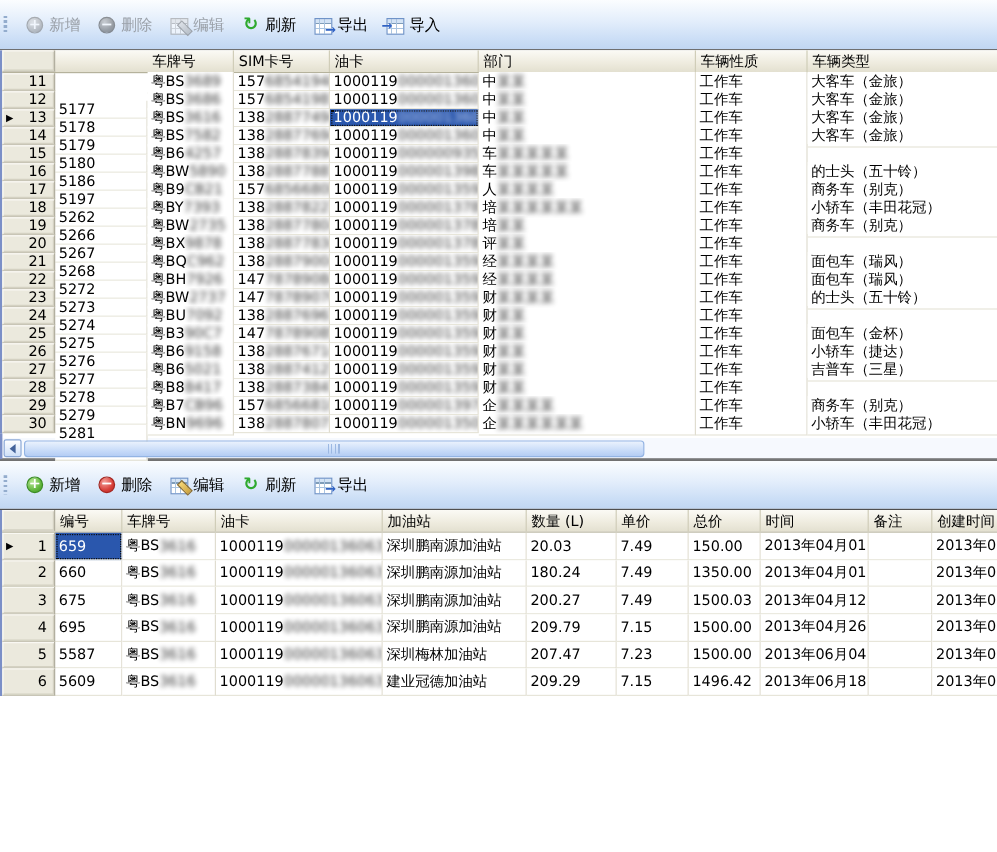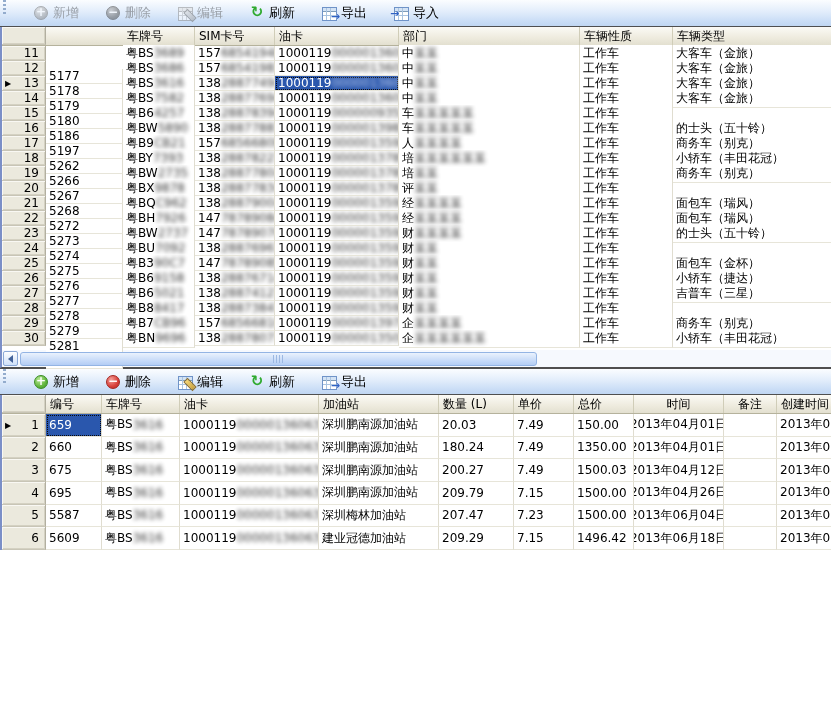--- a/index.html
+++ b/index.html
@@ -6,21 +6,21 @@
   body{
     width:831px;height:710px;overflow:hidden;background:#fff;
     font-family:"DejaVu Sans","Liberation Sans",sans-serif;
     font-size:12px;color:#000;
     -webkit-font-smoothing:none;
   }
   *{box-sizing:border-box;}
 
   
   .toolbar{
-    height:27px;display:flex;gap:20px;padding:0 4px 0 2px;
+    height:42px;display:flex;align-items:center;gap:8px;padding:0 4px 0 2px;
     background:linear-gradient(#fbfdff,#e2edfb 45%,#cbdef6 80%,#c0d6f2);
     border-bottom:1px solid #4f4f4f;
   }
   #tb-bottom{border-top:1px solid #4f4f4f;}
   .grip{width:3px;height:16px;margin:0 4px 0 1px;flex:none;
     background:repeating-linear-gradient(180deg,#93accd 0 2px,transparent 2px 4px);}
   .tb-btn{display:flex;align-items:center;gap:4px;padding:2px 3px;font-size:13px;white-space:nowrap;cursor:default;}
   .tb-btn.disabled{color:#9aa0a8;}
   .tb-btn.disabled .ic{filter:grayscale(1) opacity(.55);}
 
@@ -79,21 +79,21 @@
   .sel{background:#2a57ad;color:#fff;outline:1px dotted #0a0a0a;outline-offset:-2px;}
   .sel .blr{color:#e4ecff;}
 
   
   .tA0{width:77px;flex:none;margin-top:45px;} .tA1{width:72px;flex:none;} .tA2{width:80px;flex:none;}
   .tA3{width:124px;flex:none;} .tA4{width:181px;flex:none;} .tA5{width:93px;flex:none;}
   .tA6{width:158px;flex:none;border-right:none;}
   
   .tB0{width:56px;flex:none;} .tB1{width:78px;flex:none;} .tB2{width:139px;flex:none;}
   .tB3{width:120px;flex:none;} .tB4{width:75px;flex:none;} .tB5{width:60px;flex:none;}
-  .tB6{width:60px;flex:none;} .tB7{width:90px;flex:none;justify-content:center;} .tB8{width:53px;flex:none;justify-content:center;}
+  .tB6{width:60px;flex:none;} .tB7{width:90px;flex:none;} .tB8{width:53px;flex:none;}
   .tB9{width:54px;flex:none;border-right:none;}
 
   .gap{height:4px;border-left:2px solid #7b8fc7;background:#fff;}
 
   
   .hscroll{height:18px;display:flex;align-items:center;background:#f6f9fe;
     border-left:2px solid #7b8fc7;border-bottom:1px solid #4f4f4f;padding:1px;}
   .hs-btn{width:15px;height:15px;flex:none;border:1px solid #8ba8d6;border-radius:2px;
     background:linear-gradient(#ffffff,#cfe0f8);display:flex;align-items:center;justify-content:center;}
   .hs-arrow{width:0;height:0;border-top:4px solid transparent;border-bottom:4px solid transparent;

